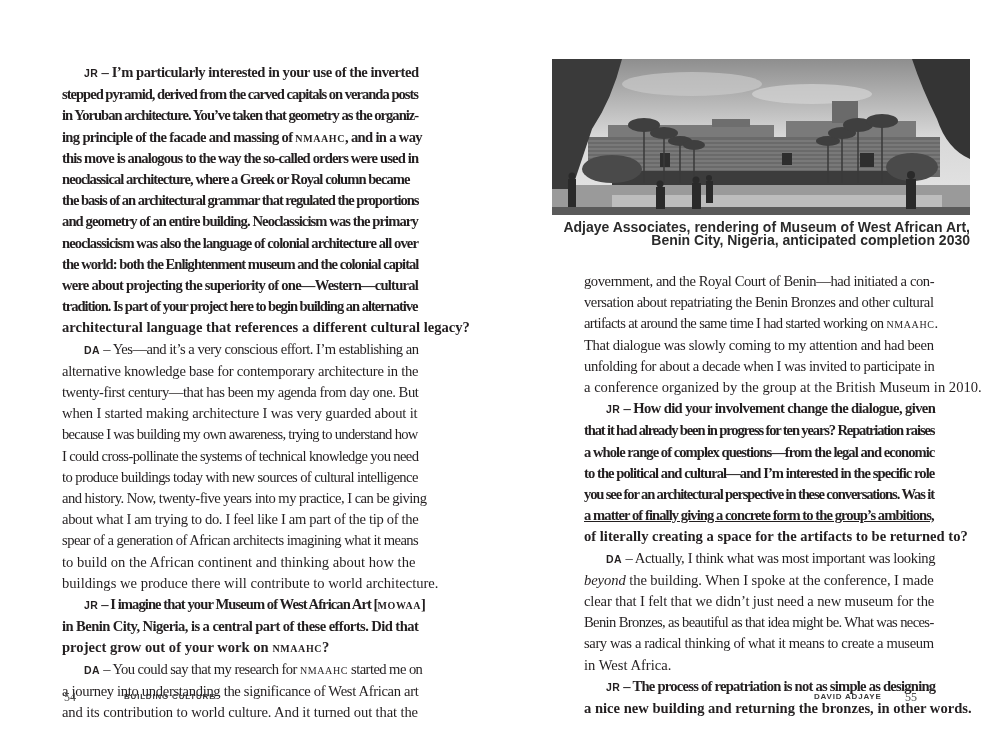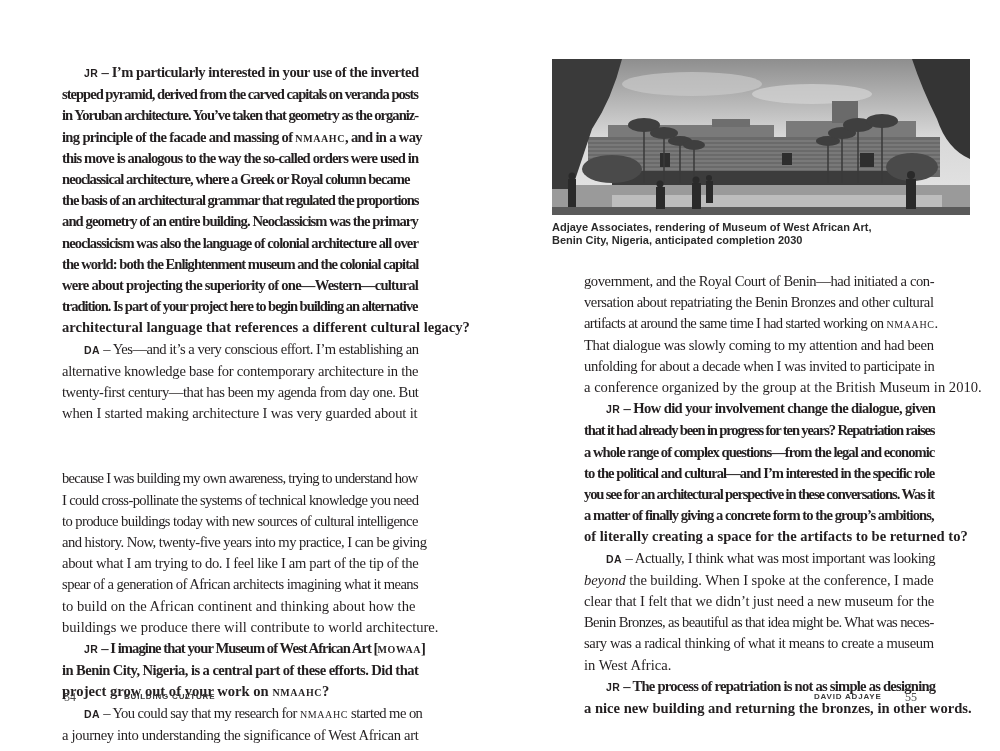--- a/index.html
+++ b/index.html
@@ -12,21 +12,21 @@
   .col-right { left: 84px; top: 264px; width: 350px; }
   .para { margin: 0; text-indent: 22px; text-align: justify; text-align-last: left; hyphens: auto; }
   .para.q { font-weight: bold; }
   .para.gap { }
   .line { display: block; white-space: nowrap; text-indent: 0; }
   .line.first { padding-left: 22px; }
   .spk { font-family: "Liberation Sans", "DejaVu Sans", sans-serif; font-weight: bold; font-size: 10.5px; letter-spacing: 0.5px; }
   .sc { font-variant: small-caps; text-transform: lowercase; letter-spacing: 0.6px; }
   .photo { position: absolute; left: 52px; top: 52px; width: 418px; height: 156px; overflow: hidden; background: #cfcfcf; }
   .photo svg { display: block; }
-  .caption { position: absolute; left: 52px; top: 214px; width: 418px; text-align: left; font-family: "Liberation Sans", "DejaVu Sans", sans-serif; font-size: 11px; line-height: 13px; font-weight: bold; color: #2b2b2b; }
+  .caption { position: absolute; left: 52px; top: 214px; width: 418px; text-align: right; font-family: "Liberation Sans", "DejaVu Sans", sans-serif; font-size: 14px; line-height: 13px; font-weight: bold; color: #2b2b2b; }
   .folio { position: absolute; top: 683px; font-family: "Liberation Serif", serif; font-size: 12px; color: #4a4a4a; }
   .running { position: absolute; top: 685px; font-family: "Liberation Sans", "DejaVu Sans", sans-serif; font-size: 8px; font-weight: bold; letter-spacing: 0.8px; color: #3a3a3a; }
 </style>
 </head>
 <body>
 
 <div class="page page-left">
   <div class="col col-left" id="left-col">
       <div class="para q">
         <span class="line first" style="letter-spacing: -0.466667px;"><span class="spk">JR</span><span> – </span><span>I’m particularly interested in your use of the inverted</span></span>
@@ -41,21 +41,21 @@
         <span class="line" style="letter-spacing: -0.984615px;"><span>the world: both the Enlightenment museum and the colonial capital</span></span>
         <span class="line" style="letter-spacing: -0.786885px;"><span>were about projecting the superiority of one—Western—cultural</span></span>
         <span class="line" style="letter-spacing: -1.04167px;"><span>tradition. Is part of your project here to begin building an alternative</span></span>
         <span class="line"><span>architectural language that references a different cultural legacy?</span></span>
       </div>
       <div class="para">
         <span class="line first" style="letter-spacing: -0.5px;"><span class="spk">DA</span><span> – </span><span>Yes—and it’s a very conscious effort. I’m establishing an</span></span>
         <span class="line" style="letter-spacing: -0.269841px; font-family: Liberation Serif, serif;"><span>alternative knowledge base for contemporary architecture in the</span></span>
         <span class="line" style="letter-spacing: -0.435484px;"><span>twenty-first century—that has been my agenda from day one. But</span></span>
         <span class="line" style="letter-spacing: -0.16129px;"><span>when I started making architecture I was very guarded about it</span></span>
-        <span class="line" style="letter-spacing: -0.707692px; margin-top: 44px;"><span>because I was building my own awareness, trying to understand how</span></span>
+        <span class="line" style="letter-spacing: -0.707692px;"><span>because I was building my own awareness, trying to understand how</span></span>
         <span class="line" style="letter-spacing: -0.626866px;"><span>I could cross-pollinate the systems of technical knowledge you need</span></span>
         <span class="line" style="letter-spacing: -0.602941px;"><span>to produce buildings today with new sources of cultural intelligence</span></span>
         <span class="line" style="letter-spacing: -0.529412px;"><span>and history. Now, twenty-five years into my practice, I can be giving</span></span>
         <span class="line" style="letter-spacing: -0.333333px;"><span>about what I am trying to do. I feel like I am part of the tip of the</span></span>
         <span class="line" style="letter-spacing: -0.537313px;"><span>spear of a generation of African architects imagining what it means</span></span>
         <span class="line"><span>to build on the African continent and thinking about how the</span></span>
         <span class="line"><span>buildings we produce there will contribute to world architecture.</span></span>
       </div>
       <div class="para q gap">
         <span class="line first" style="letter-spacing: -0.932203px;"><span class="spk">JR</span><span> – </span><span>I imagine that your Museum of West African Art [<span class="sc">MOWAA</span>]</span></span>
@@ -164,21 +164,21 @@
         <span class="line" style="letter-spacing: -0.333333px;"><span>That dialogue was slowly coming to my attention and had been</span></span>
         <span class="line" style="letter-spacing: -0.415385px;"><span>unfolding for about a decade when I was invited to participate in</span></span>
         <span class="line"><span>a conference organized by the group at the British Museum in 2010.</span></span>
       </div>
       <div class="para q gap">
         <span class="line first" style="letter-spacing: -0.607143px;"><span class="spk">JR</span><span> – </span><span>How did your involvement change the dialogue, given</span></span>
         <span class="line" style="letter-spacing: -1.15493px;"><span>that it had already been in progress for ten years? Repatriation raises</span></span>
         <span class="line" style="letter-spacing: -0.967742px;"><span>a whole range of complex questions—from the legal and economic</span></span>
         <span class="line" style="letter-spacing: -0.942029px;"><span>to the political and cultural—and I’m interested in the specific role</span></span>
         <span class="line" style="letter-spacing: -1.14085px;"><span>you see for an architectural perspective in these conversations. Was it</span></span>
-        <span class="line" style="letter-spacing: -0.941176px;"><span>a matter of finally giving a concrete form to the group’s ambitions,</span></span>
+        <span class="line" style="letter-spacing: -0.941176px; text-decoration: underline;"><span>a matter of finally giving a concrete form to the group’s ambitions,</span></span>
         <span class="line"><span>of literally creating a space for the artifacts to be returned to?</span></span>
       </div>
       <div class="para">
         <span class="line first" style="letter-spacing: -0.37931px;"><span class="spk">DA</span><span> – </span><span>Actually, I think what was most important was looking</span></span>
         <span class="line" style="letter-spacing: -0.0847458px;"><span><i>beyond</i> the building. When I spoke at the conference, I made</span></span>
         <span class="line" style="letter-spacing: -0.142857px;"><span>clear that I felt that we didn’t just need a new museum for the</span></span>
         <span class="line" style="letter-spacing: -0.636364px;"><span>Benin Bronzes, as beautiful as that idea might be. What was neces-</span></span>
         <span class="line" style="letter-spacing: -0.380952px;"><span>sary was a radical thinking of what it means to create a museum</span></span>
         <span class="line"><span>in West Africa.</span></span>
       </div>

